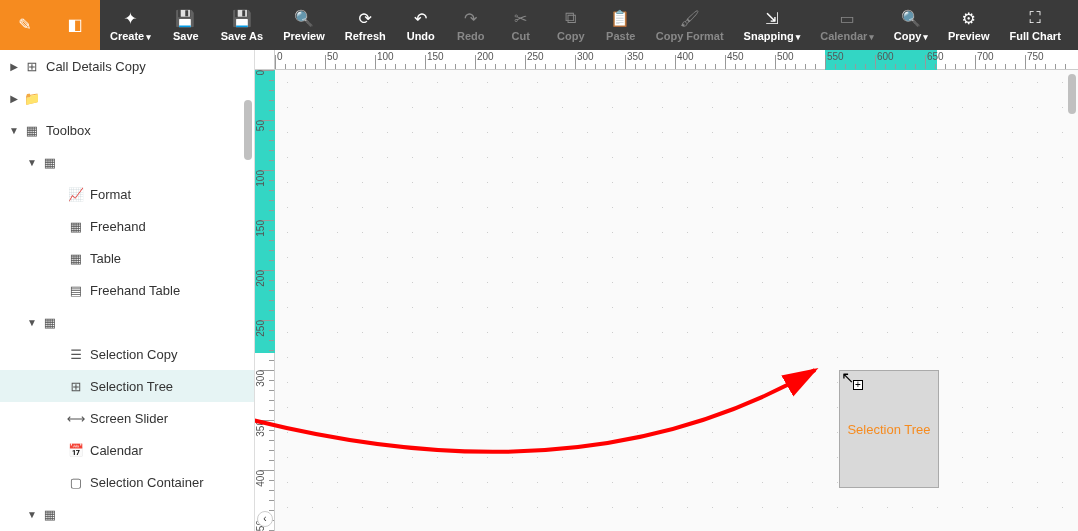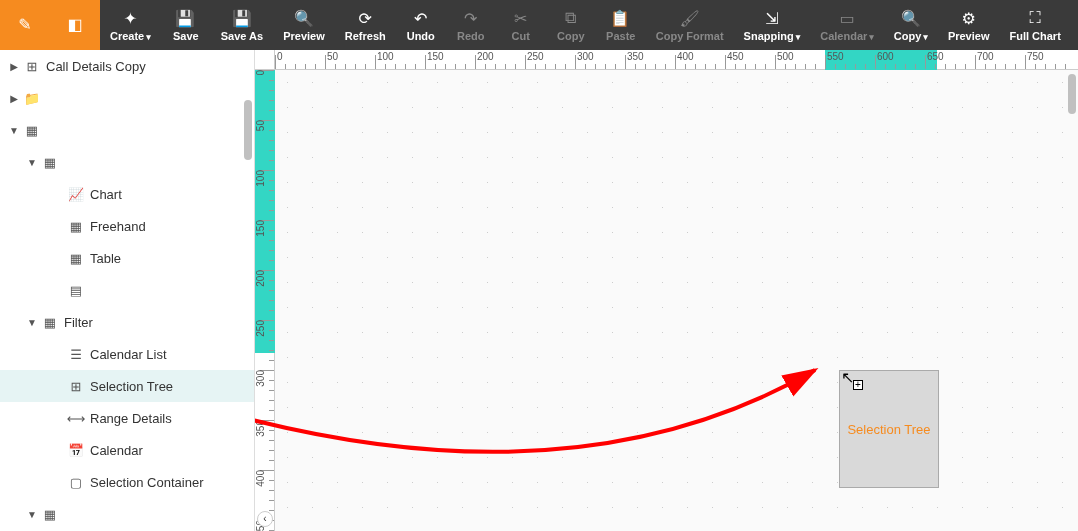--- a/index.html
+++ b/index.html
@@ -139,63 +139,64 @@
         <span class="tree-icon">⊞</span>
         <span class="tree-label">Call Details Copy</span>
       </div>
     <div class="tree-item lvl0">
         <span class="tree-toggle">▶</span>
         <span class="tree-icon">📁</span>
       </div>
     <div class="tree-item lvl0">
         <span class="tree-toggle">▼</span>
         <span class="tree-icon">▦</span>
+        <span class="tree-label">Toolbox</span>
       </div>
     <div class="tree-item lvl1">
         <span class="tree-toggle">▼</span>
         <span class="tree-icon">▦</span>
       </div>
     <div class="tree-item lvl2">
         <span class="tree-toggle"></span>
         <span class="tree-icon">📈</span>
-        <span class="tree-label">Chart</span>
+        <span class="tree-label">Format</span>
       </div>
     <div class="tree-item lvl2">
         <span class="tree-toggle"></span>
         <span class="tree-icon">▦</span>
         <span class="tree-label">Freehand</span>
       </div>
     <div class="tree-item lvl2">
         <span class="tree-toggle"></span>
         <span class="tree-icon">▦</span>
         <span class="tree-label">Table</span>
       </div>
     <div class="tree-item lvl2">
         <span class="tree-toggle"></span>
         <span class="tree-icon">▤</span>
+        <span class="tree-label">Freehand Table</span>
       </div>
     <div class="tree-item lvl1">
         <span class="tree-toggle">▼</span>
         <span class="tree-icon">▦</span>
-        <span class="tree-label">Filter</span>
       </div>
     <div class="tree-item lvl2">
         <span class="tree-toggle"></span>
         <span class="tree-icon">☰</span>
-        <span class="tree-label">Calendar List</span>
+        <span class="tree-label">Selection Copy</span>
       </div>
     <div class="tree-item lvl2 highlighted">
         <span class="tree-toggle"></span>
         <span class="tree-icon">⊞</span>
         <span class="tree-label">Selection Tree</span>
       </div>
     <div class="tree-item lvl2">
         <span class="tree-toggle"></span>
         <span class="tree-icon">⟷</span>
-        <span class="tree-label">Range Details</span>
+        <span class="tree-label">Screen Slider</span>
       </div>
     <div class="tree-item lvl2">
         <span class="tree-toggle"></span>
         <span class="tree-icon">📅</span>
         <span class="tree-label">Calendar</span>
       </div>
     <div class="tree-item lvl2">
         <span class="tree-toggle"></span>
         <span class="tree-icon">▢</span>
         <span class="tree-label">Selection Container</span>

